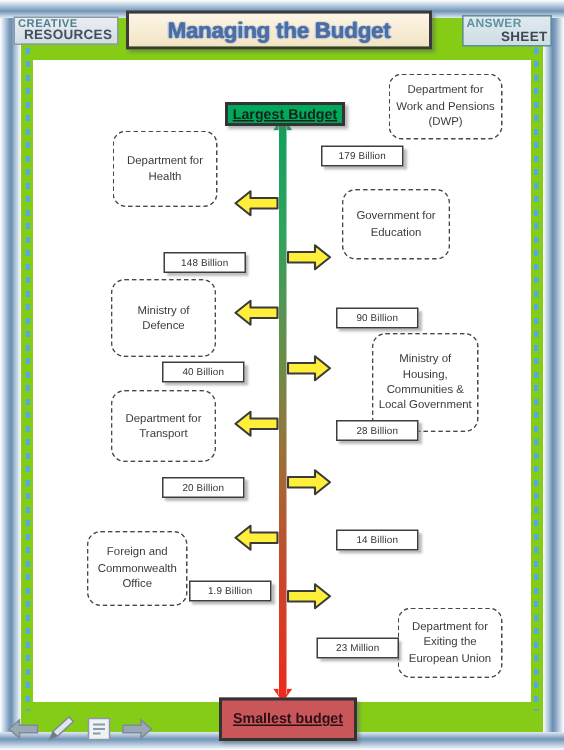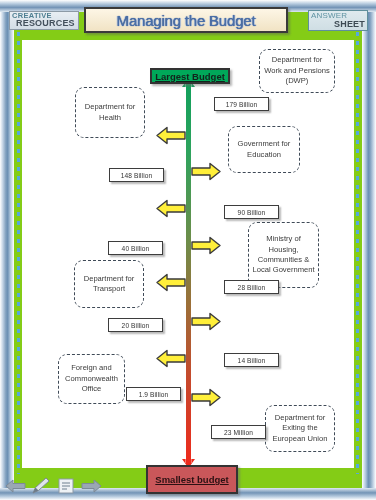--- a/index.html
+++ b/index.html
@@ -83,34 +83,34 @@
   }
   #title-box {
     position: absolute; left: 84px; top: 7px;
     width: 204px; height: 26px;
     background: linear-gradient(to bottom,#fdf6e6,#f1e3c4);
     border: 2px solid #3a3a3a;
     box-shadow: 2px 2px 2px rgba(90,90,90,.45);
     display: flex; align-items: center; justify-content: center;
   }
   #title-text {
-    font-size: 15px; font-weight: normal; color: #4a6fa8;
+    font-size: 15px; font-weight: bold; color: #4a6fa8;
     letter-spacing: -.2px;
     text-shadow: 0 0 1px #1f3d6b, 1px 0 0 #cfd9ea, -1px 0 0 #cfd9ea;
   }
   #answer-badge {
     position: absolute; right: 8px; top: 10px;
     width: 60px; height: 21px;
     background: linear-gradient(to bottom,#dfeaee,#cfdee4);
     border: 1px solid #5f8f9c;
     overflow: hidden;
   }
   #answer-line1 {
     position: absolute; left: 2px; top: 0px;
-    font-size: 8px; color: #5f93a2; letter-spacing: .2px;
+    font-size: 8px; color: #5f93a2; letter-spacing: .2px; font-weight: bold;
   }
   #answer-line2 {
     position: absolute; right: 2px; top: 8px;
     font-size: 9px; color: #3d4a53; font-weight: bold; letter-spacing: .2px;
   }
 
   
   #axis {
     position: absolute;
     left: 186px; top: 84px;
@@ -261,20 +261,21 @@
   </div>
   <div class="yarrow" style="left:191px; top:388px;">
     <svg width="30" height="19" viewBox="0 0 30 19">
       <path d="M29 9.5 L19 1.5 L19 6 L1 6 L1 13 L19 13 L19 17.5 Z" fill="#ffef3a" stroke="#3a3a3a" stroke-width="1.4" stroke-linejoin="round"></path>
     </svg>
   </div>
 
   <div class="dept" style="left:75px;  top:87px;  width:70px; height:51px;">Department for Health</div>
   <div class="dept" style="left:259px; top:49px;  width:76px; height:44px;">Department for Work and Pensions (DWP)</div>
   <div class="dept" style="left:228px; top:126px; width:72px; height:47px;">Government for Education</div>
+  <div class="dept" style="left:74px;  top:186px; width:70px; height:52px;">Ministry of Defence</div>
   <div class="dept" style="left:248px; top:222px; width:71px; height:66px;">Ministry of Housing, Communities &amp; Local Government</div>
   <div class="dept" style="left:74px;  top:260px; width:70px; height:48px;">Department for Transport</div>
   <div class="dept" style="left:58px;  top:354px; width:67px; height:50px;">Foreign and Commonwealth Office</div>
   <div class="dept" style="left:265px; top:405px; width:70px; height:47px;">Department for Exiting the European Union</div>
 
   <div class="value" style="left:214px; top:97px;  width:55px; height:14px;">179 Billion</div>
   <div class="value" style="left:109px; top:168px; width:55px; height:14px;">148 Billion</div>
   <div class="value" style="left:224px; top:205px; width:55px; height:14px;">90 Billion</div>
   <div class="value" style="left:108px; top:241px; width:55px; height:14px;">40 Billion</div>
   <div class="value" style="left:224px; top:280px; width:55px; height:14px;">28 Billion</div>

